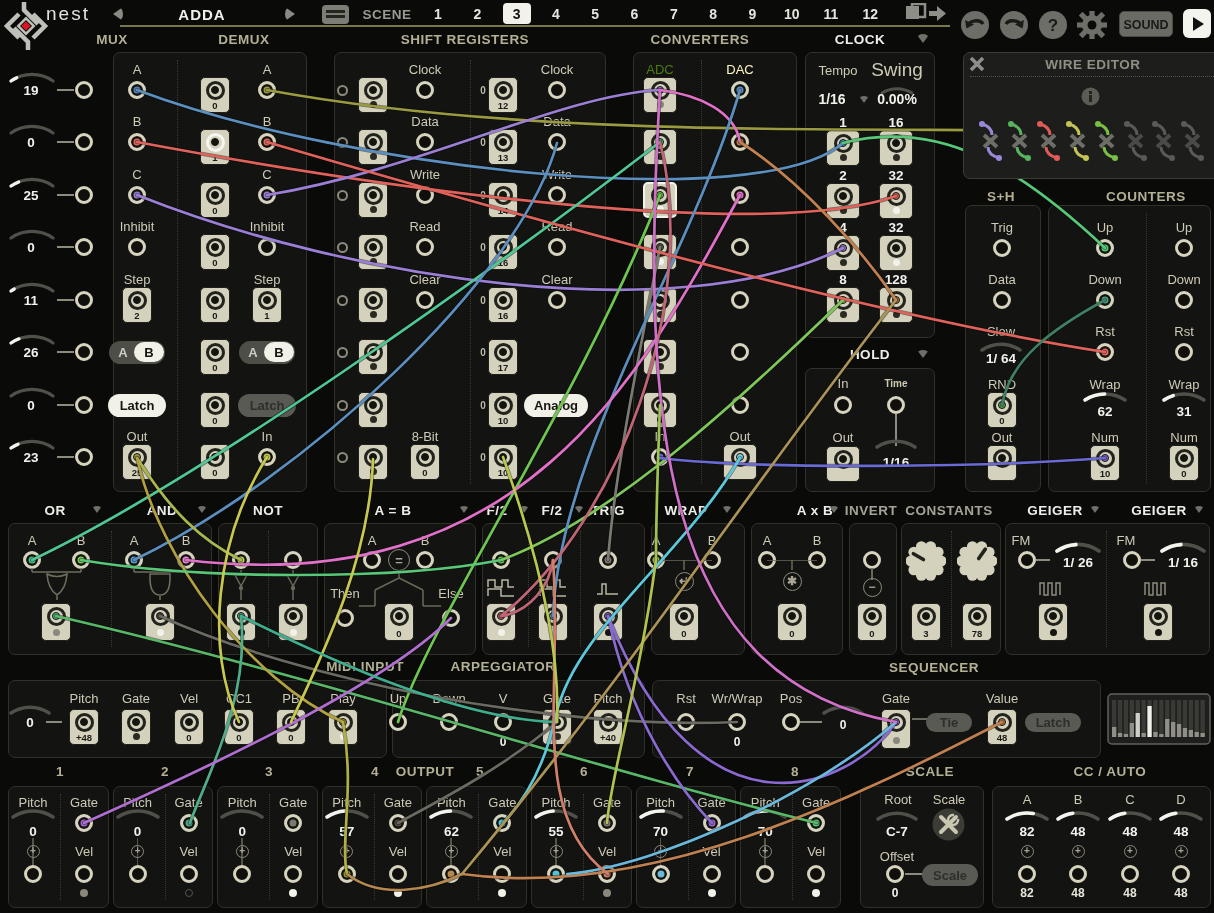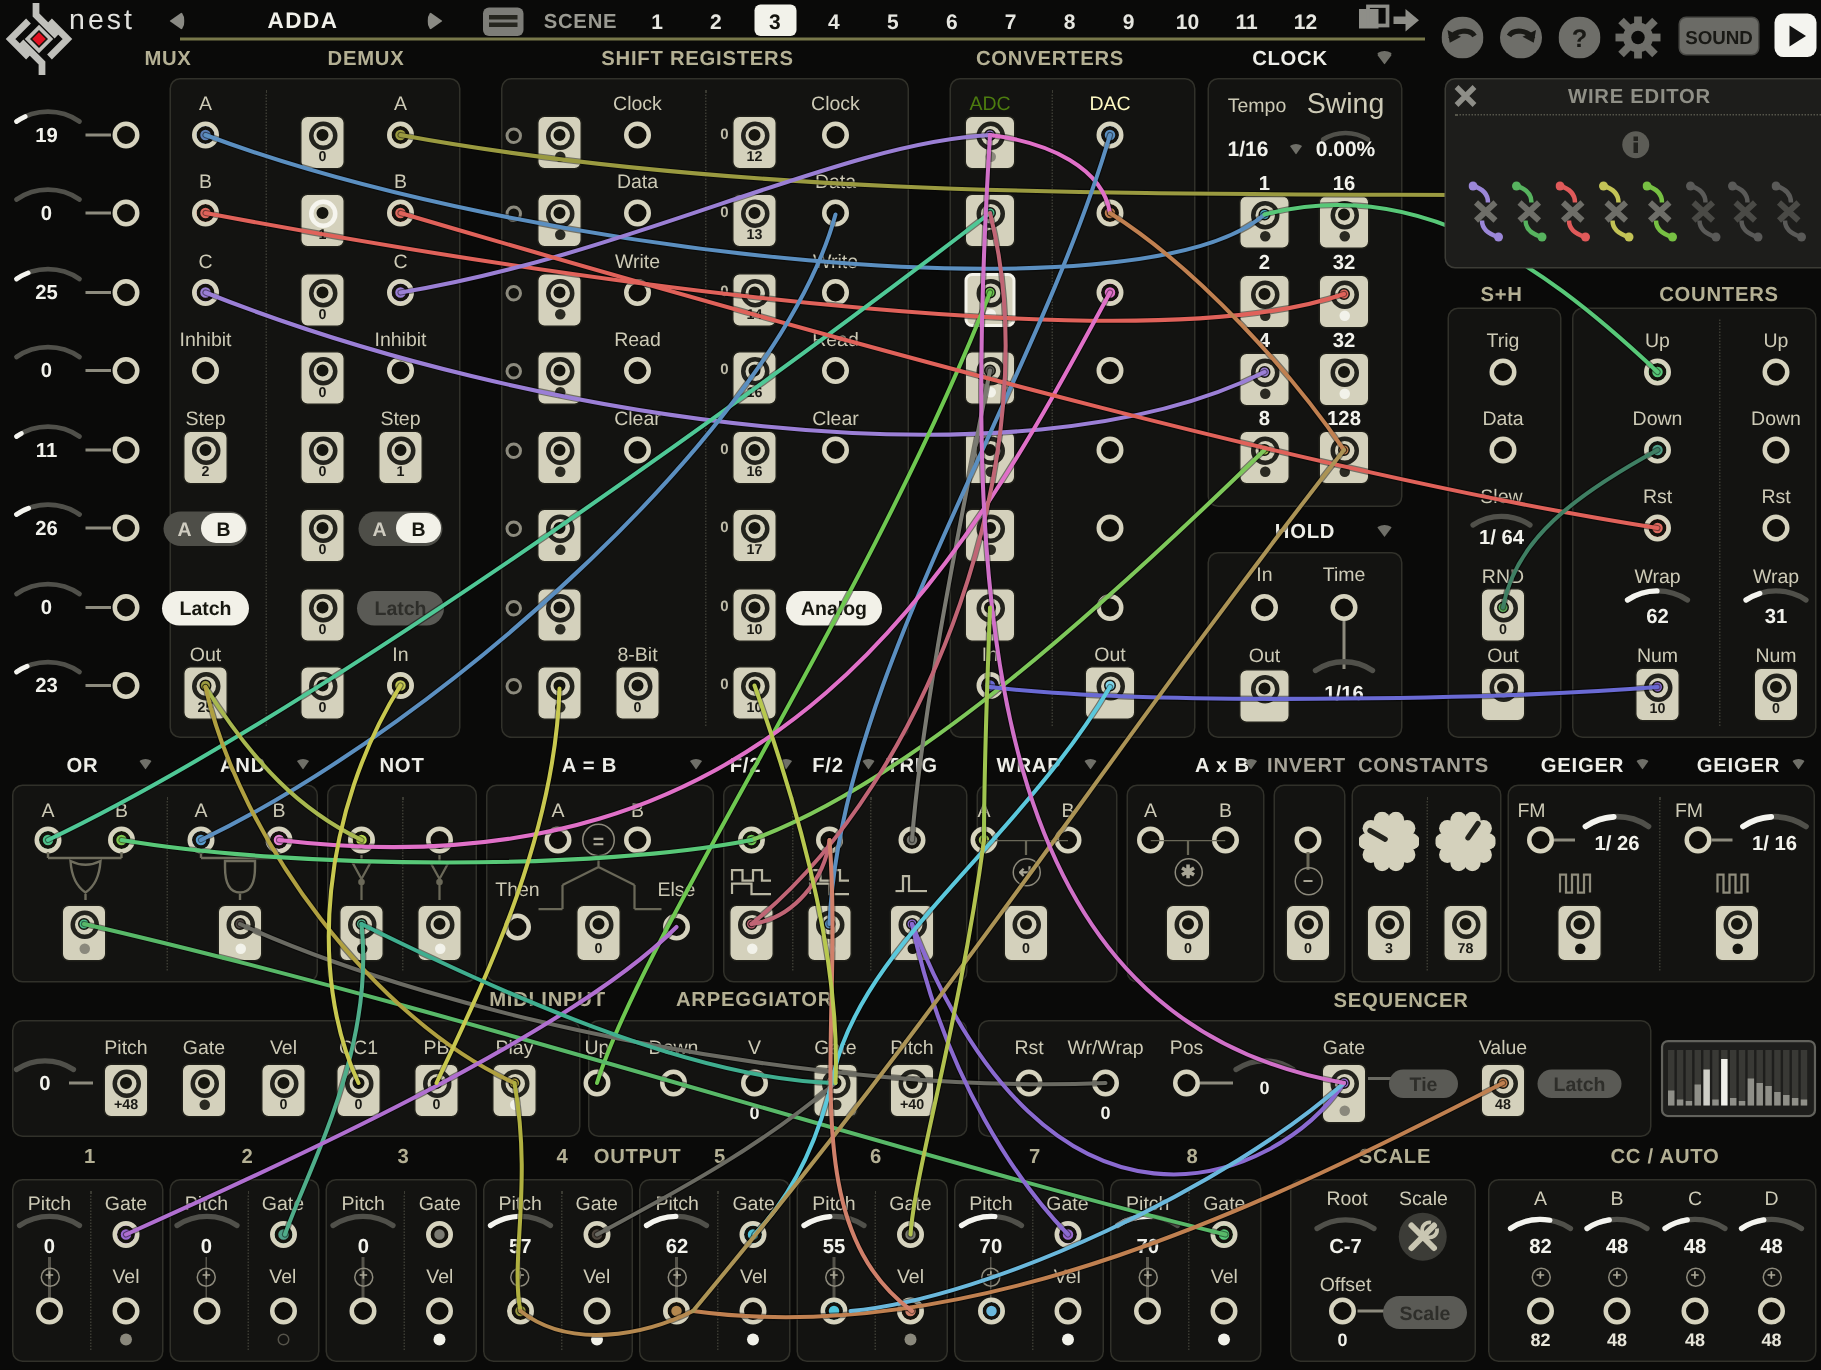--- a/index.html
+++ b/index.html
@@ -419,21 +419,21 @@
 <div class="jk" style="left:839px;top:296px;width:8px;height:8px;background:#9ec44f;border:1.5px solid #15150f;"></div>
 <div class="jk" style="left:839.5px;top:311.0px;width:7px;height:7px;background:#2a2a22;"></div>
 <div class="bx" style="left:879.0px;top:287px;width:34px;height:36px;border:1px solid #20201a;"></div>
 <div class="jk" style="left:886.5px;top:290.5px;width:19px;height:19px;border:3px solid #23231d;background:#d4d1bc;"></div>
 <div class="jk" style="left:892px;top:296px;width:8px;height:8px;background:#c08050;border:1.5px solid #15150f;"></div>
 <div class="jk" style="left:892.5px;top:311.0px;width:7px;height:7px;background:#2a2a22;"></div>
 <div class="t" style="left:870px;top:354px;color:#eeeee8;font-size:13.5px;font-weight:700;letter-spacing:0.5px">HOLD</div>
 <div class="jk" style="left:917px;top:350.0px;width:0;height:0;border-left:6px solid transparent;border-right:6px solid transparent;border-top:8px solid #6f6f68"></div>
 <div class="t" style="left:843px;top:383px;color:#cdcab6;font-size:13px;font-weight:500;letter-spacing:0">In</div>
 <div class="jk" style="left:834.0px;top:396.0px;width:18px;height:18px;border:3px solid #d6d3bE;background:#100f0b;"></div>
-<div class="t" style="left:896px;top:383px;color:#cdcab6;font-size:13px;font-weight:400;letter-spacing:0">Time</div>
+<div class="t" style="left:896px;top:383px;color:#cdcab6;font-size:10px;font-weight:700;letter-spacing:0">Time</div>
 <div class="jk" style="left:887.0px;top:396.0px;width:18px;height:18px;border:3px solid #d6d3bE;background:#100f0b;"></div>
 <div class="pn" style="left:895px;top:414px;width:1.6px;height:32px;background:#8d8b7e;z-index:5"></div>
 <div class="t" style="left:843px;top:437px;color:#cdcab6;font-size:13px;font-weight:500;letter-spacing:0">Out</div>
 <div class="bx" style="left:826.0px;top:446px;width:34px;height:36px;border:1px solid #20201a;"></div>
 <div class="jk" style="left:833.5px;top:449.5px;width:19px;height:19px;border:3px solid #23231d;background:#d4d1bc;"></div>
 <div class="jk" style="left:839px;top:455px;width:8px;height:8px;background:#15150f;border:1.5px solid #15150f;"></div>
 <svg class="jk" style="left:874.0px;top:428px" width="44" height="24">
     <path d="M3,19 A34,34 0 0 1 41,19" fill="none" stroke="#50504a" stroke-width="3.6" stroke-linecap="round"></path>
   </svg>
 <div class="t" style="left:896px;top:462px;color:#f2f2ec;font-size:13.5px;font-weight:600;letter-spacing:0">1/16</div>

